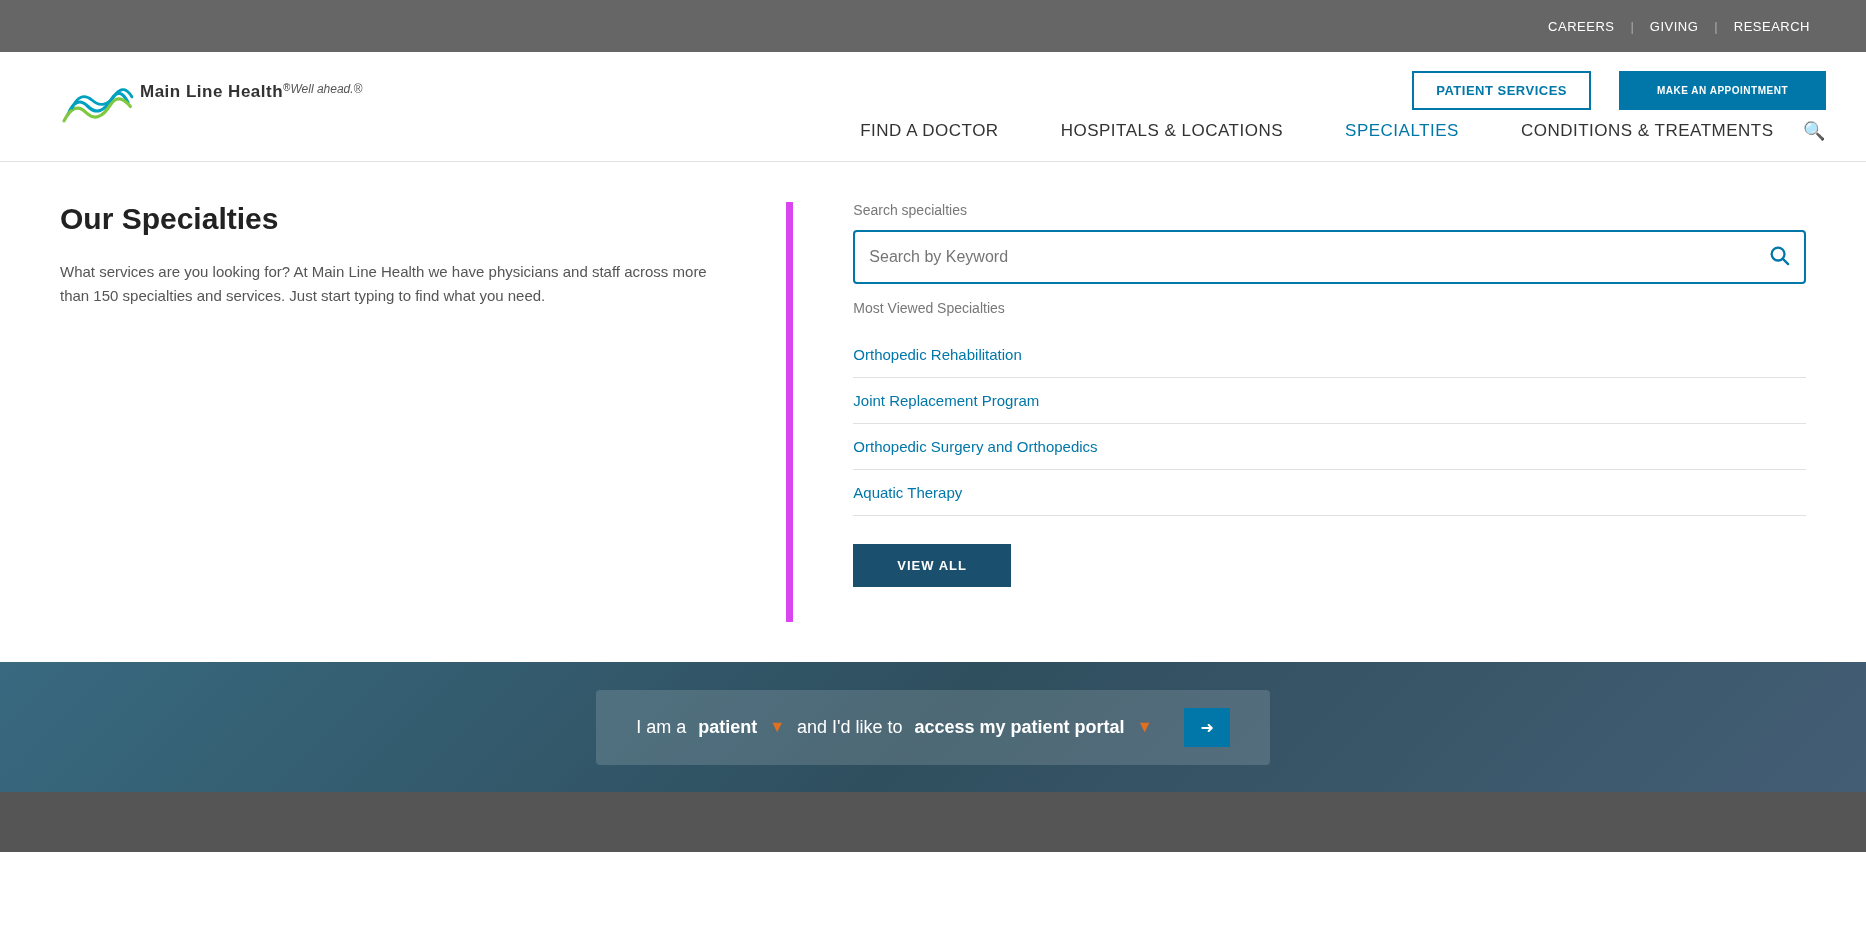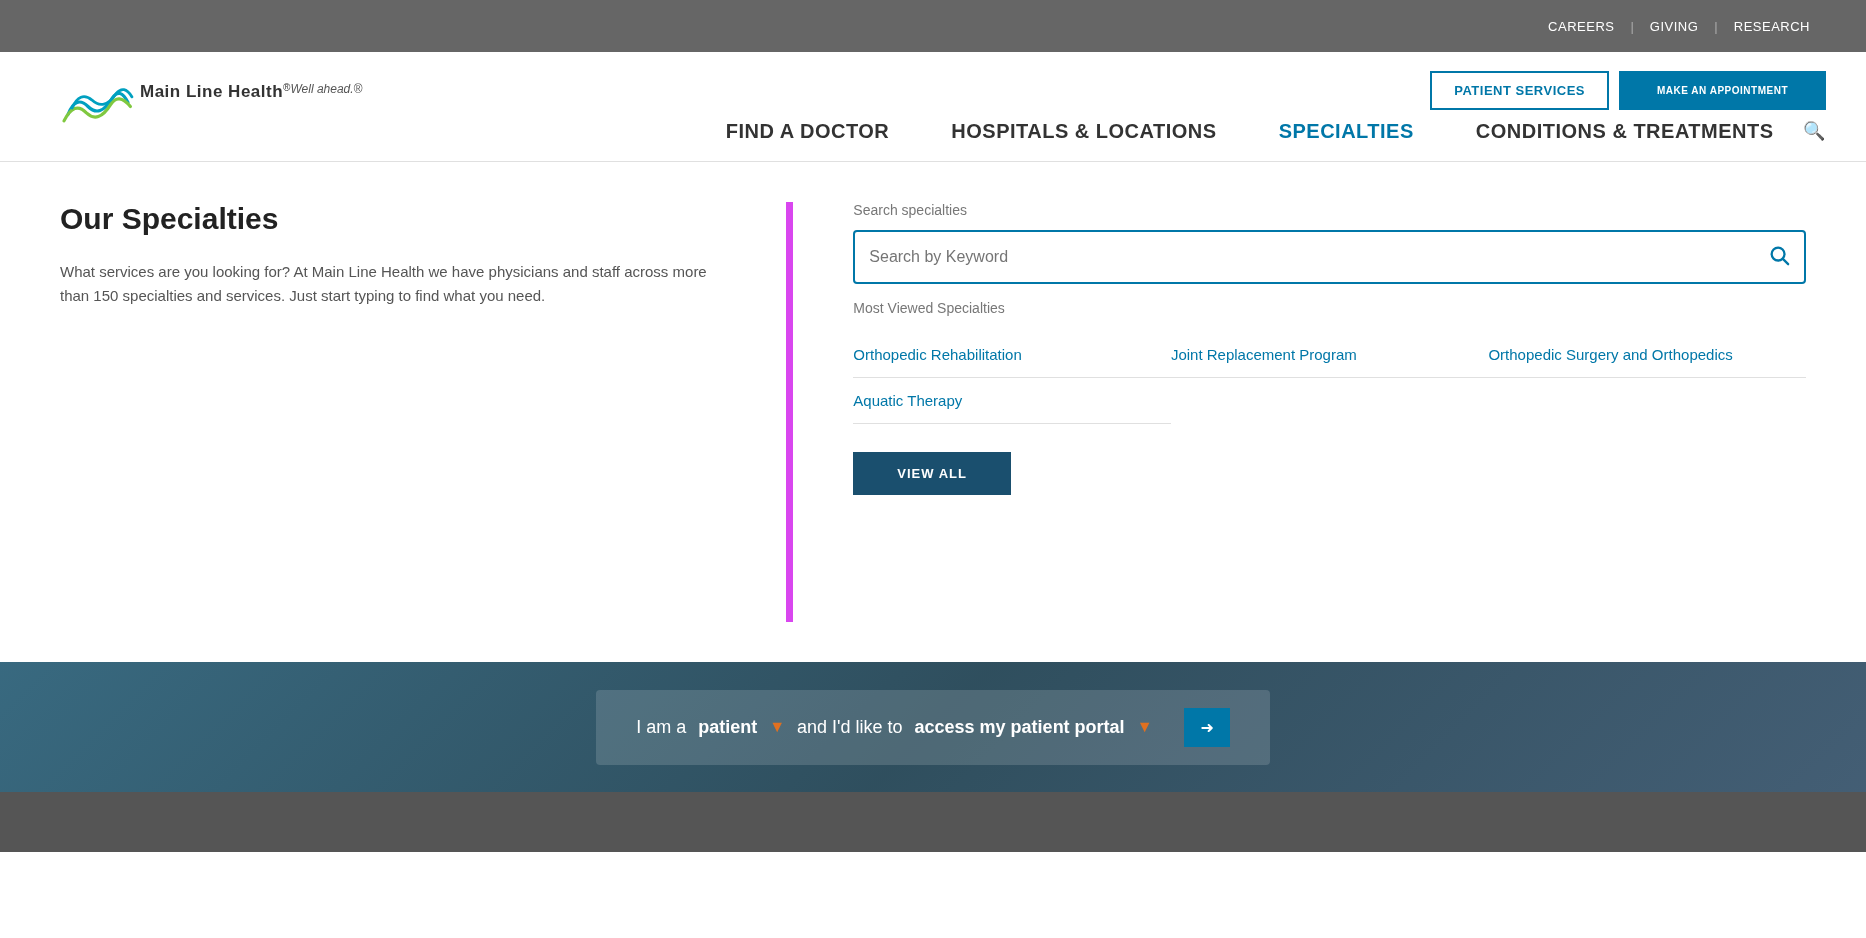--- a/index.html
+++ b/index.html
@@ -60,21 +60,21 @@
       font-style: italic;
     }
     .header-right {
       display: flex;
       flex-direction: column;
       align-items: flex-end;
       gap: 10px;
     }
     .header-buttons {
       display: flex;
-      gap: 10px;
+      gap: 28px;
       border-radius: 12px;
     }
     .btn-patient-services {
       background: #fff;
       border: 2px solid #0077a8;
       color: #0077a8;
       padding: 10px 22px;
       font-size: 13px;
       font-weight: bold;
       letter-spacing: 0.5px;
@@ -91,22 +91,22 @@
       letter-spacing: 0.5px;
       cursor: pointer;
       text-transform: uppercase;
     }
     .main-nav {
       display: flex;
       align-items: center;
       gap: 30px;
     }
     .nav-item {
-      font-size: 20px;
-      font-weight: bold;
+      font-size: 17px;
+      font-weight: normal;
       color: #333;
       text-decoration: none;
       letter-spacing: 0.5px;
       text-transform: uppercase;
       cursor: pointer;
       padding-left: 32px;
     }
     .nav-item.active {
       color: #0077a8;
     }
@@ -174,21 +174,21 @@
       font-size: 20px;
       padding: 0;
     }
     .most-viewed-label {
       font-size: 14px;
       color: #777;
       margin-bottom: 16px;
     }
     .specialties-grid {
       display: grid;
-      grid-template-columns: 1fr 1fr 1fr;
+      grid-template-columns: 1fr;
       gap: 0;
       margin-bottom: 28px;
     }
     .specialty-item {
       padding: 14px 0;
       border-bottom: 1px solid #e0e0e0;
       color: #0077a8;
       font-size: 15px;
       cursor: pointer;
       text-decoration: none;

